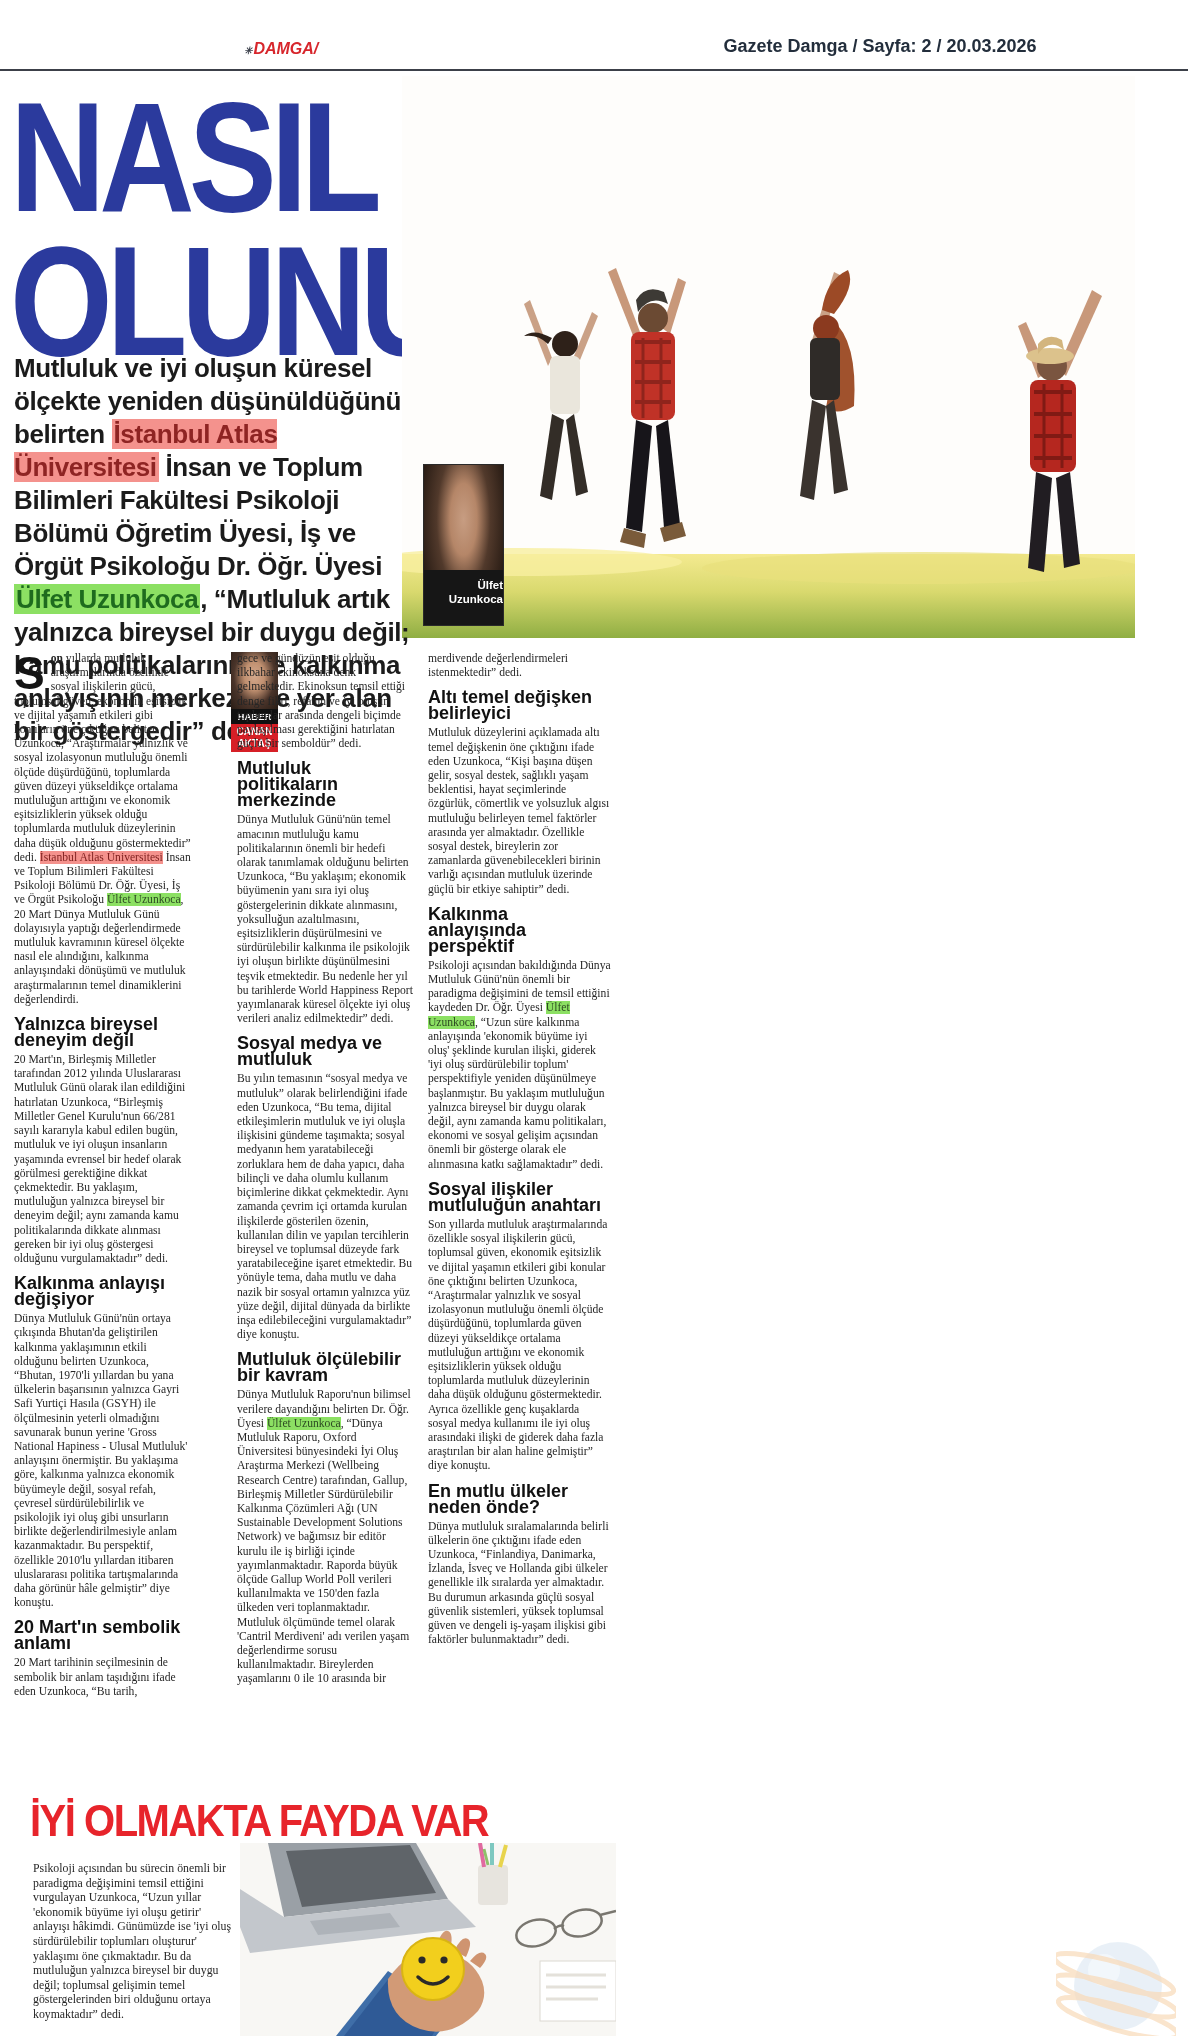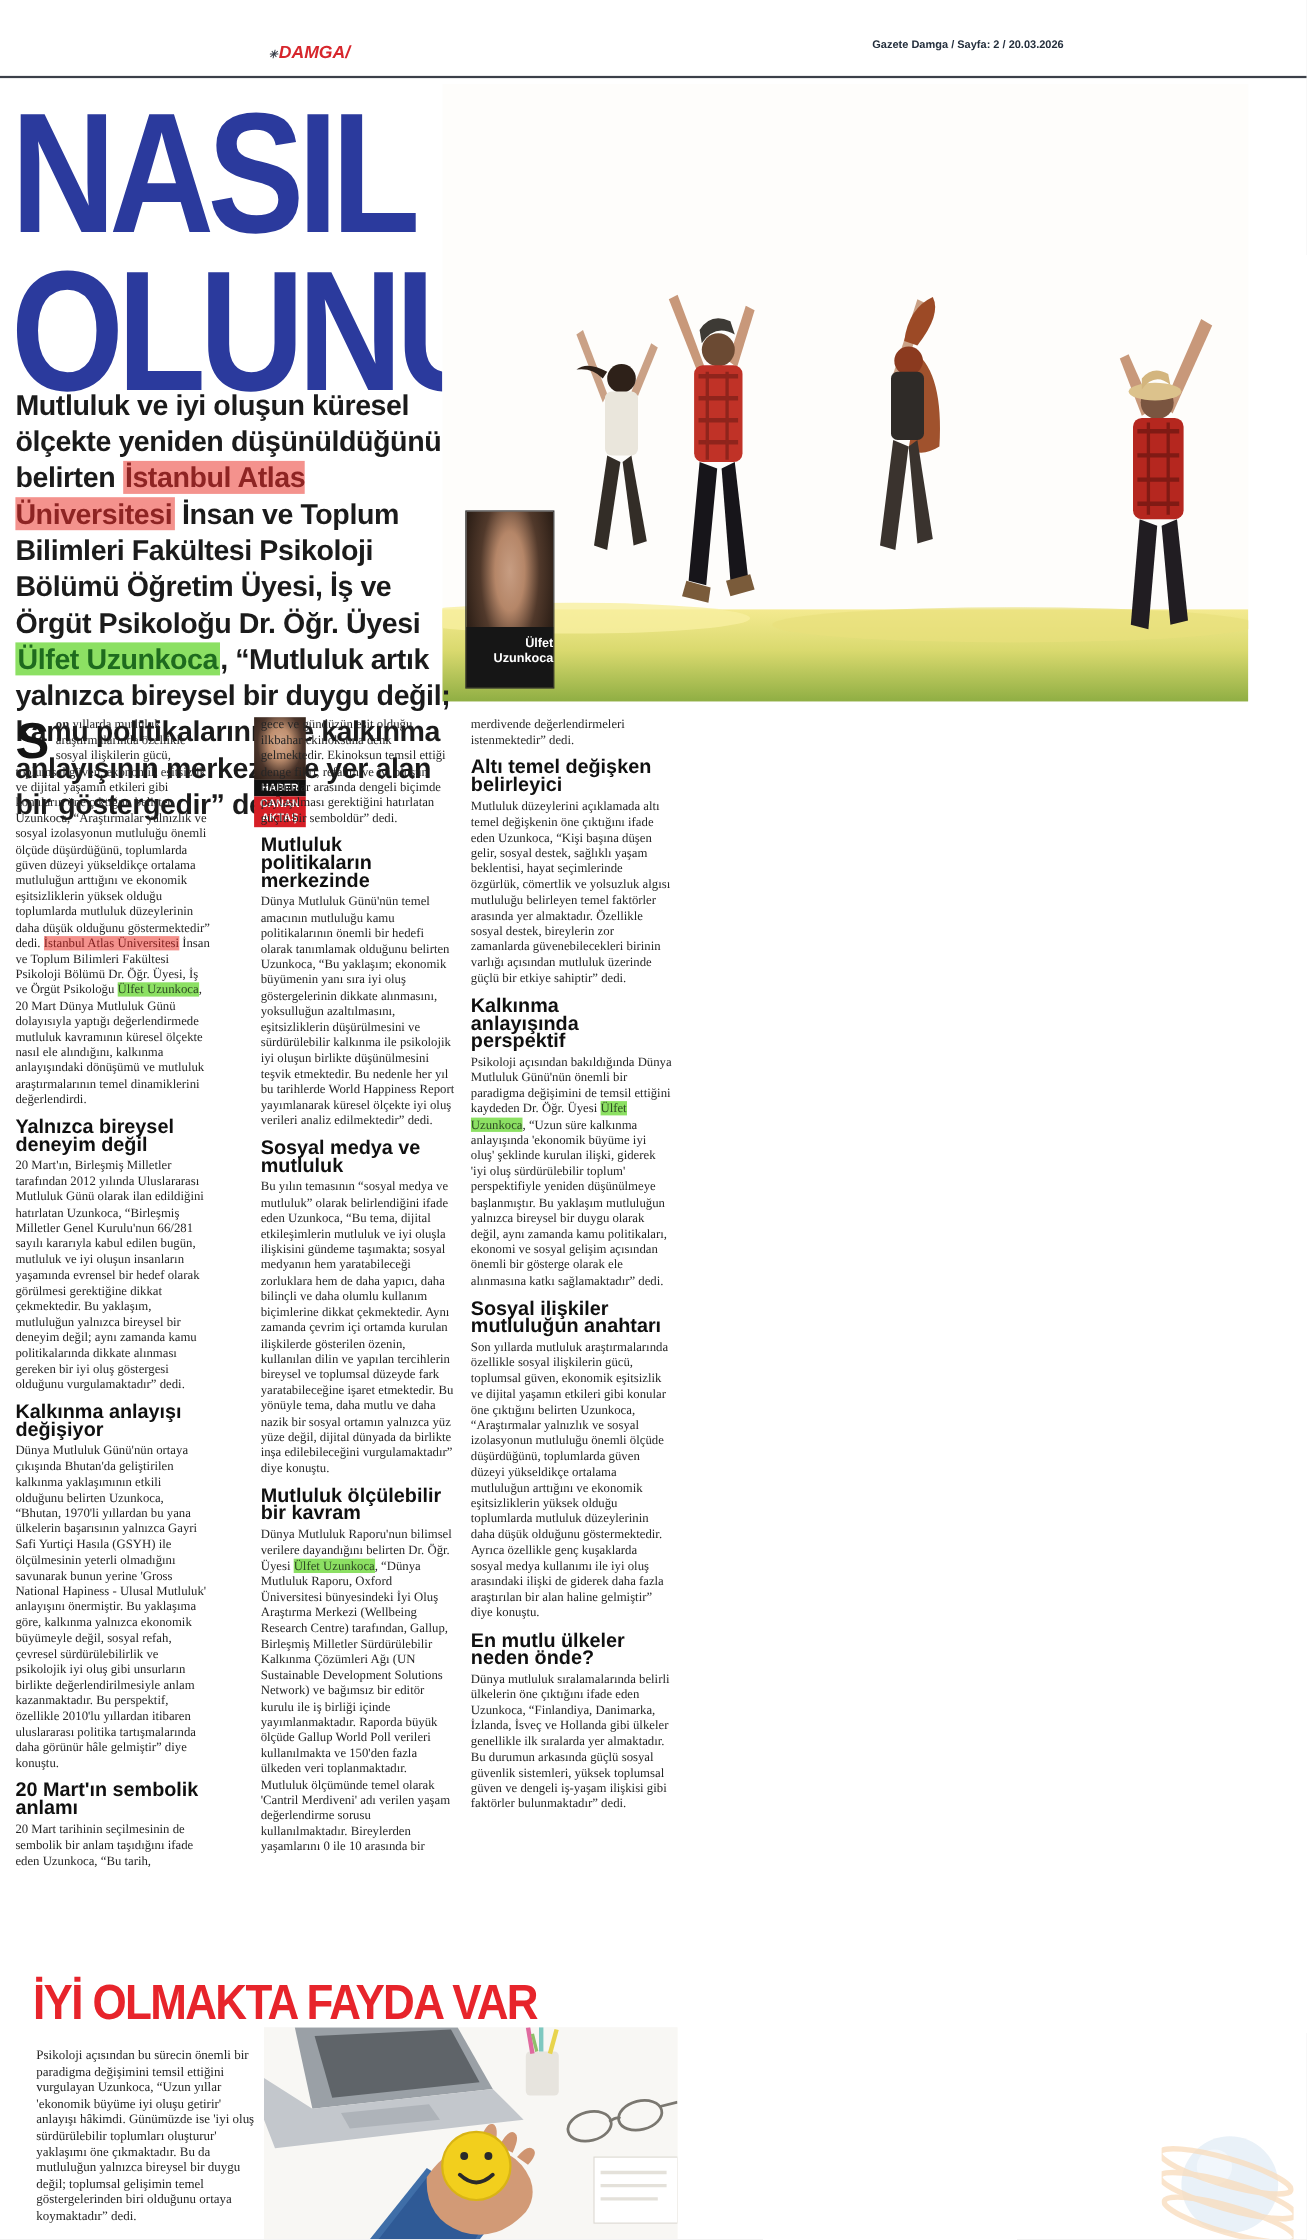--- a/index.html
+++ b/index.html
@@ -3,21 +3,21 @@
 <meta charset="utf-8">
 <style>
   html,body{margin:0;padding:0;background:#e9e9e9;}
   .page{position:relative;width:1188px;height:2036px;background:#ffffff;margin:0 auto;
         overflow:hidden;font-family:"Liberation Serif",serif;color:#1d1d1d;}
   
   .logo{position:absolute;left:244px;top:40px;font-family:"Liberation Sans",sans-serif;
         font-weight:bold;font-style:italic;font-size:16px;color:#d7262c;letter-spacing:0px;}
   .logo .mark{color:#3a3f4a;font-size:10px;margin-right:1px;}
   .page-info{position:absolute;left:700px;top:36px;width:360px;text-align:center;
-        font-family:"Liberation Sans",sans-serif;font-weight:bold;font-size:10px;color:#232e3c;}
+        font-family:"Liberation Sans",sans-serif;font-weight:bold;font-size:18px;color:#232e3c;}
   .rule{position:absolute;left:0;top:69px;width:1188px;height:2px;background:#3c4049;}
   
   .headline{position:absolute;left:10px;font-family:"Liberation Sans",sans-serif;
         font-weight:bold;color:#2b3a9d;font-size:132px;line-height:132px;letter-spacing:-6px;
         transform:scaleY(1.18);transform-origin:top left;white-space:nowrap;}
   .hl1{top:80px;} .hl2{top:224px;}
   
   .lead{position:absolute;left:14px;top:352px;width:410px;
         font-family:"Liberation Sans",sans-serif;font-weight:bold;font-size:26px;
         line-height:33px;letter-spacing:-0.4px;color:#1b1b1b;}

